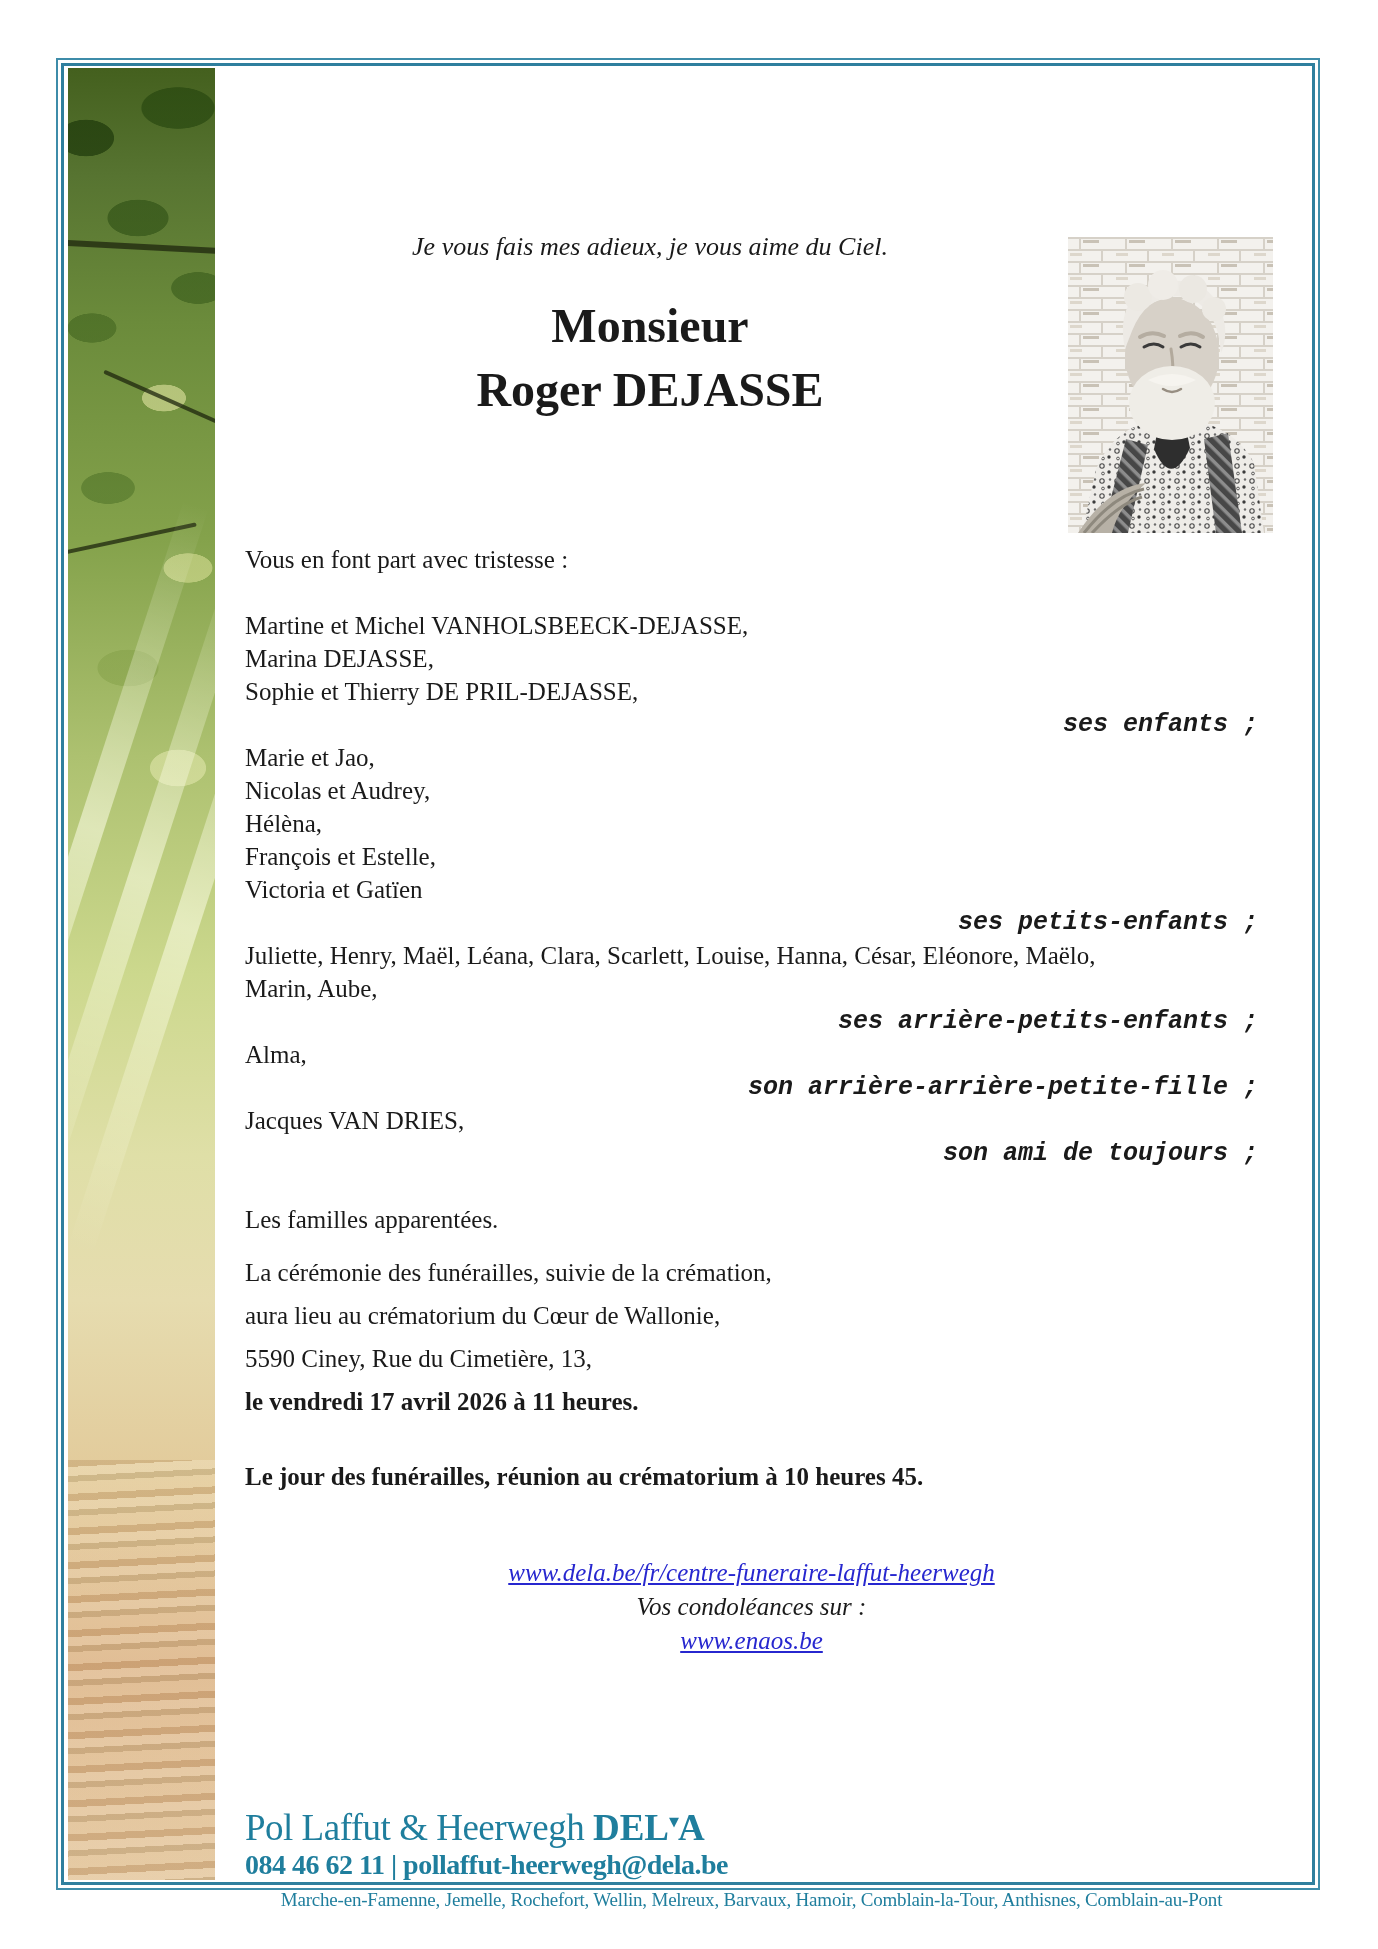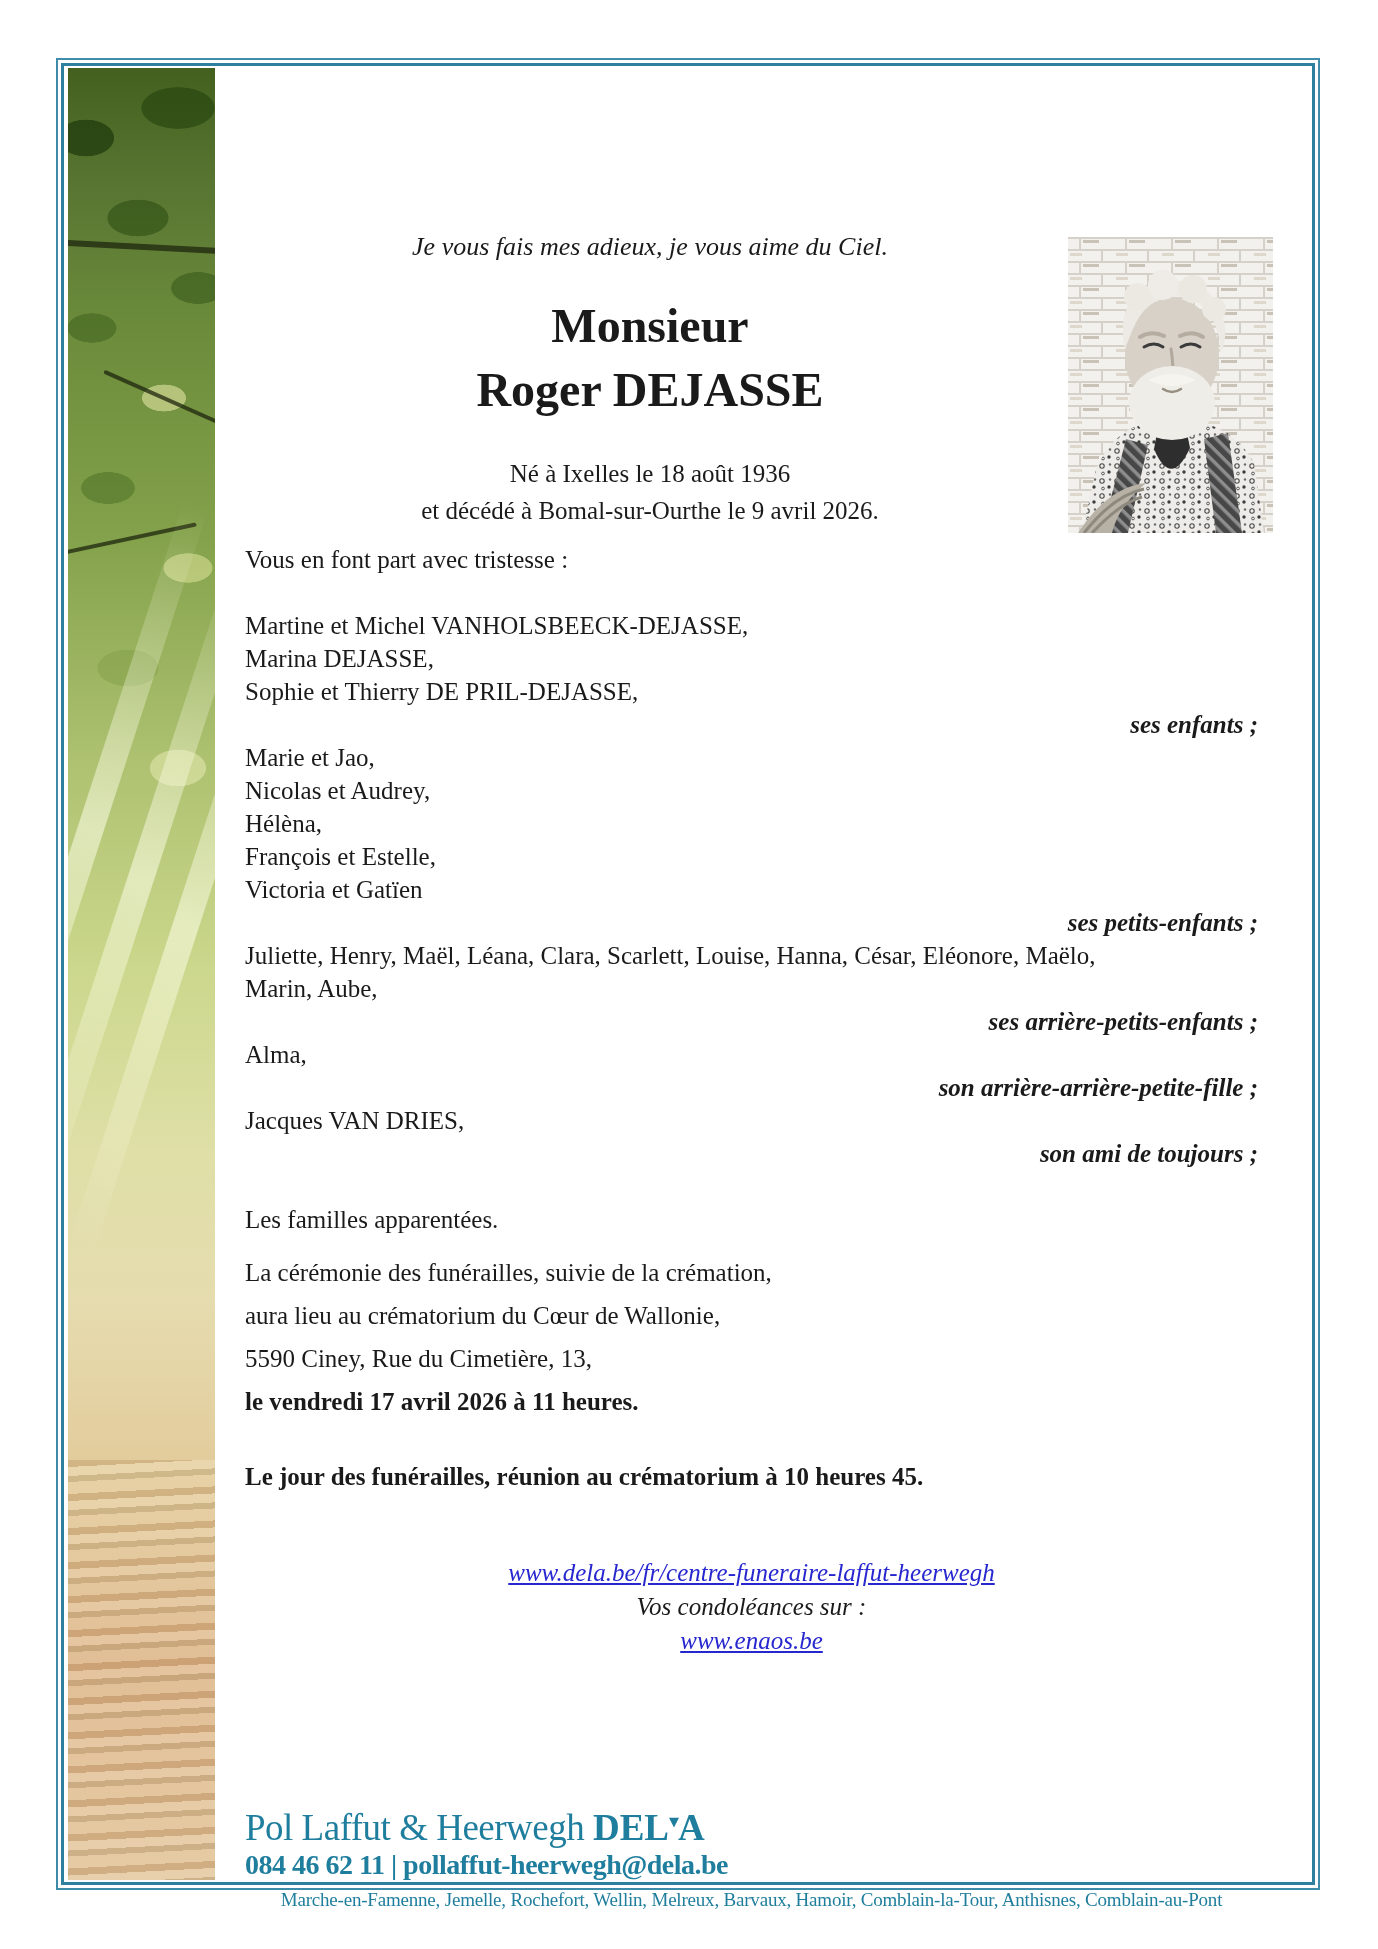--- a/index.html
+++ b/index.html
@@ -38,21 +38,21 @@
   
   .quote{position:absolute;left:245px;top:230px;width:810px;text-align:center;
          font-style:italic;font-size:26px;line-height:33px;white-space:nowrap;}
   .title{position:absolute;left:245px;top:294px;width:810px;text-align:center;
          font-weight:bold;font-size:48px;line-height:64px;white-space:nowrap;}
   .dates{position:absolute;left:245px;top:455px;width:810px;text-align:center;
          font-size:25px;line-height:37px;white-space:nowrap;}
 
   .family{position:absolute;left:245px;top:543px;width:1013px;font-size:25px;line-height:33px;}
   .fline{white-space:nowrap;}
-  .frole{white-space:nowrap;text-align:right;font-weight:bold;font-style:italic;}
+  .frole{white-space:nowrap;text-align:right;font-weight:bold;font-style:italic;font-family:Liberation Mono, monospace;}
   .mt{margin-top:33px;}
 
   .ceremony{position:absolute;left:245px;top:1251px;width:1013px;text-align:left;
             font-size:25px;line-height:43px;white-space:nowrap;}
   .cbold{font-weight:bold;}
   .meeting{margin-top:32px;}
 
   .condolences{position:absolute;left:245px;top:1556px;width:1013px;text-align:center;
                font-style:italic;font-size:25px;line-height:34px;white-space:nowrap;}
   .condolences a{color:#2727cf;text-decoration:underline;}
@@ -133,24 +133,20 @@
     <path d="M24 296 Q52 266 74 260" stroke="#8e897e" stroke-width="3" fill="none"></path>
   </svg>
 
   <div class="quote">Je vous fais mes adieux, je vous aime du Ciel.</div>
 
   <div class="title">
     <div>Monsieur</div>
     <div>Roger DEJASSE</div>
   </div>
 
-  <div class="dates">
-    <div>Né à Ixelles le 18 août 1936</div>
-    <div>et décédé à Bomal-sur-Ourthe le 9 avril 2026.</div>
-  </div>
 
   <div class="family">
     <div class="fline">Vous en font part avec tristesse :</div>
     <div class="fline mt">Martine et Michel VANHOLSBEECK-DEJASSE,</div>
     <div class="fline">Marina DEJASSE,</div>
     <div class="fline">Sophie et Thierry DE PRIL-DEJASSE,</div>
     <div class="frole">ses enfants ;</div>
     <div class="fline">Marie et Jao,</div>
     <div class="fline">Nicolas et Audrey,</div>
     <div class="fline">Hélèna,</div>

